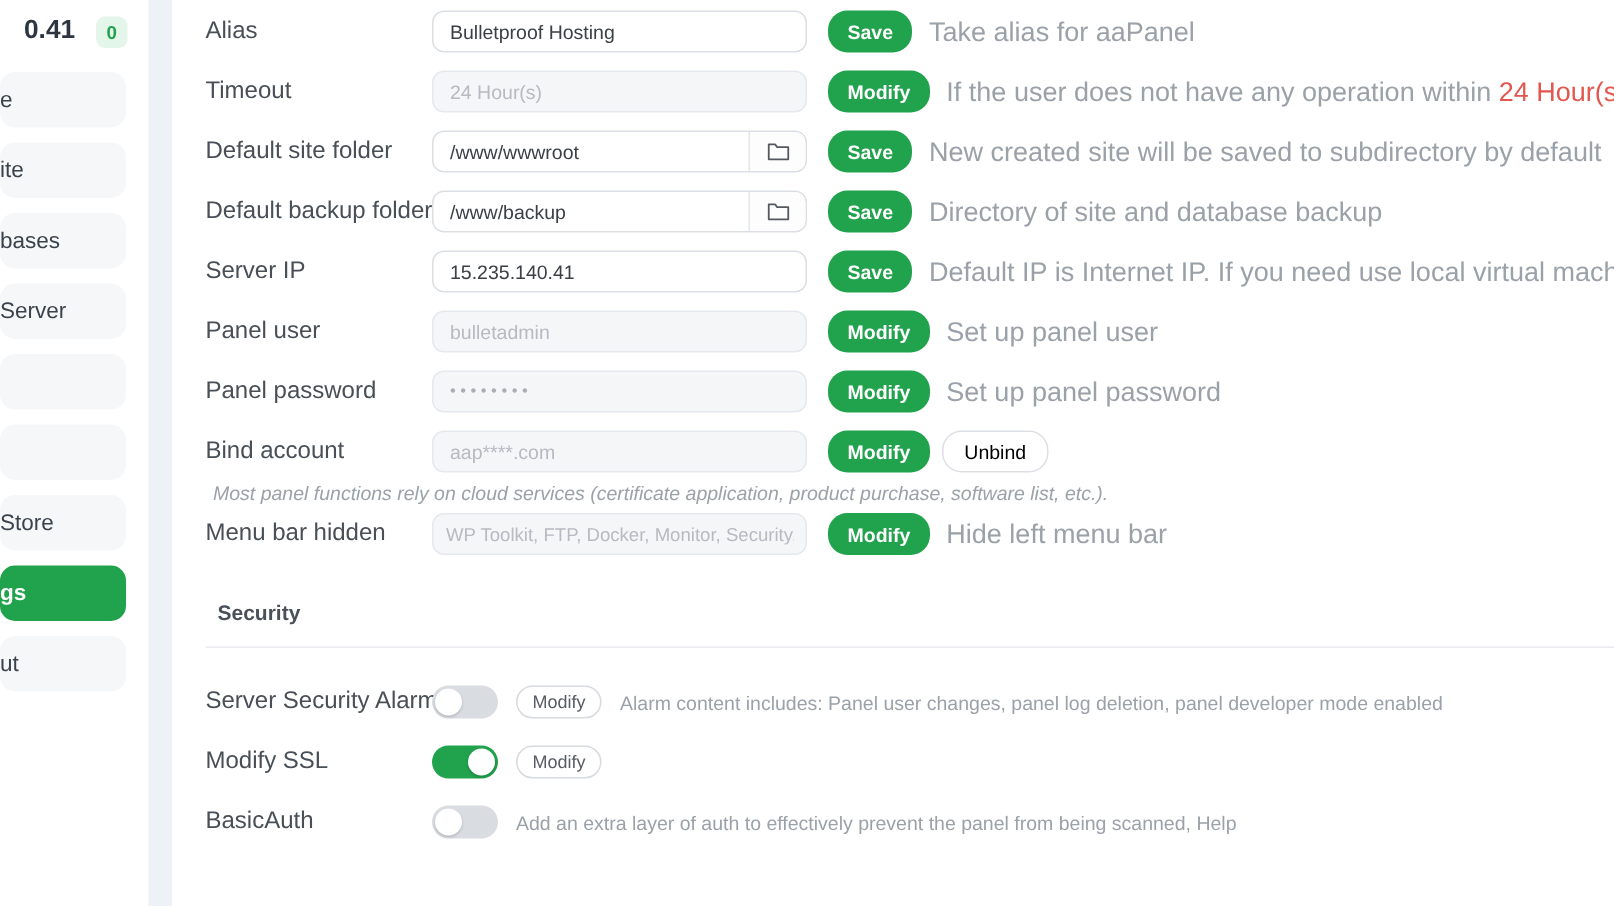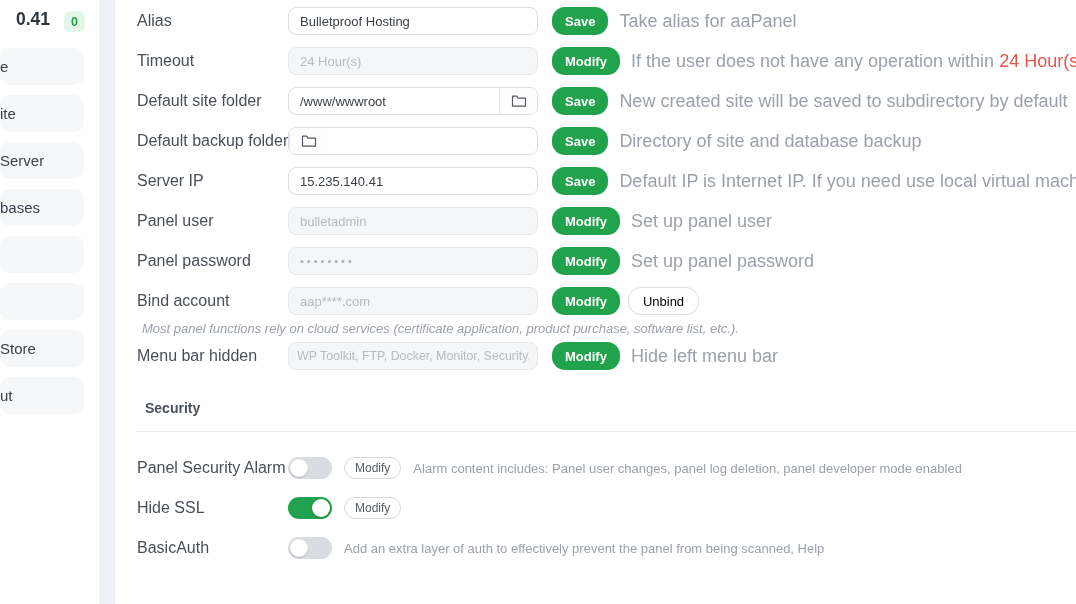--- a/index.html
+++ b/index.html
@@ -123,25 +123,26 @@
 <body>
 
 <aside class="sidebar">
   <div class="sb-header">
     <span class="sb-title">0.41</span>
     <span class="sb-badge">0</span>
   </div>
   <nav id="sidebar-nav">
       <div class="sb-item">e</div>
       <div class="sb-item">ite</div>
+      <div class="sb-item">bases</div>
       <div class="sb-item">Server</div>
-      <div class="sb-item">bases</div>
       <div class="sb-item"></div>
       <div class="sb-item"></div>
       <div class="sb-item">Store</div>
+      <div class="sb-item active">gs</div>
       <div class="sb-item">ut</div>
     </nav>
 </aside>
 <div class="divider-strip"></div>
 
 <main class="main">
 
   <div class="row">
     <div class="row-label">Alias</div>
     <input class="fld" value="Bulletproof Hosting" style="">
@@ -166,20 +167,21 @@
           </svg>
       </span>
     </div>
     <button class="btn-green">Save</button>
     <div class="desc">New created site will be saved to subdirectory by default</div>
   </div>
 
   <div class="row">
     <div class="row-label">Default backup folder</div>
     <div class="input-group">
+      <input value="/www/backup" style="">
       <span class="folder-btn">
         <svg width="16" height="14" viewBox="0 0 16 14">
             <path d="M1.5 12.2 V2.2 h4.2 l1.4 1.9 h7.4 v8.1 Z" fill="none" stroke="#55595f" stroke-width="1.2" stroke-linejoin="round"></path>
           </svg>
       </span>
     </div>
     <button class="btn-green">Save</button>
     <div class="desc">Directory of site and database backup</div>
   </div>
 
@@ -218,30 +220,30 @@
     <div class="row-label">Menu bar hidden</div>
     <input class="fld dis tight" disabled="" value="WP Toolkit, FTP, Docker, Monitor, Security," style="">
     <button class="btn-green">Modify</button>
     <div class="desc">Hide left menu bar</div>
   </div>
 
   <div class="sec-title">Security</div>
   <hr class="hr">
 
   <div class="row">
-    <div class="row-label">Panel Security Alarm</div>
+    <div class="row-label">Server Security Alarm</div>
     <div class="toggle">
         <span class="knob"></span>
       </div>
     <button class="btn-pill">Modify</button>
     <div class="sec-desc">Alarm content includes: Panel user changes, panel log deletion, panel developer mode enabled</div>
   </div>
 
   <div class="row">
-    <div class="row-label">Hide SSL</div>
+    <div class="row-label">Modify SSL</div>
     <div class="toggle on">
         <span class="knob"></span>
       </div>
     <button class="btn-pill">Modify</button>
   </div>
 
   <div class="row">
     <div class="row-label">BasicAuth</div>
     <div class="toggle">
         <span class="knob"></span>

